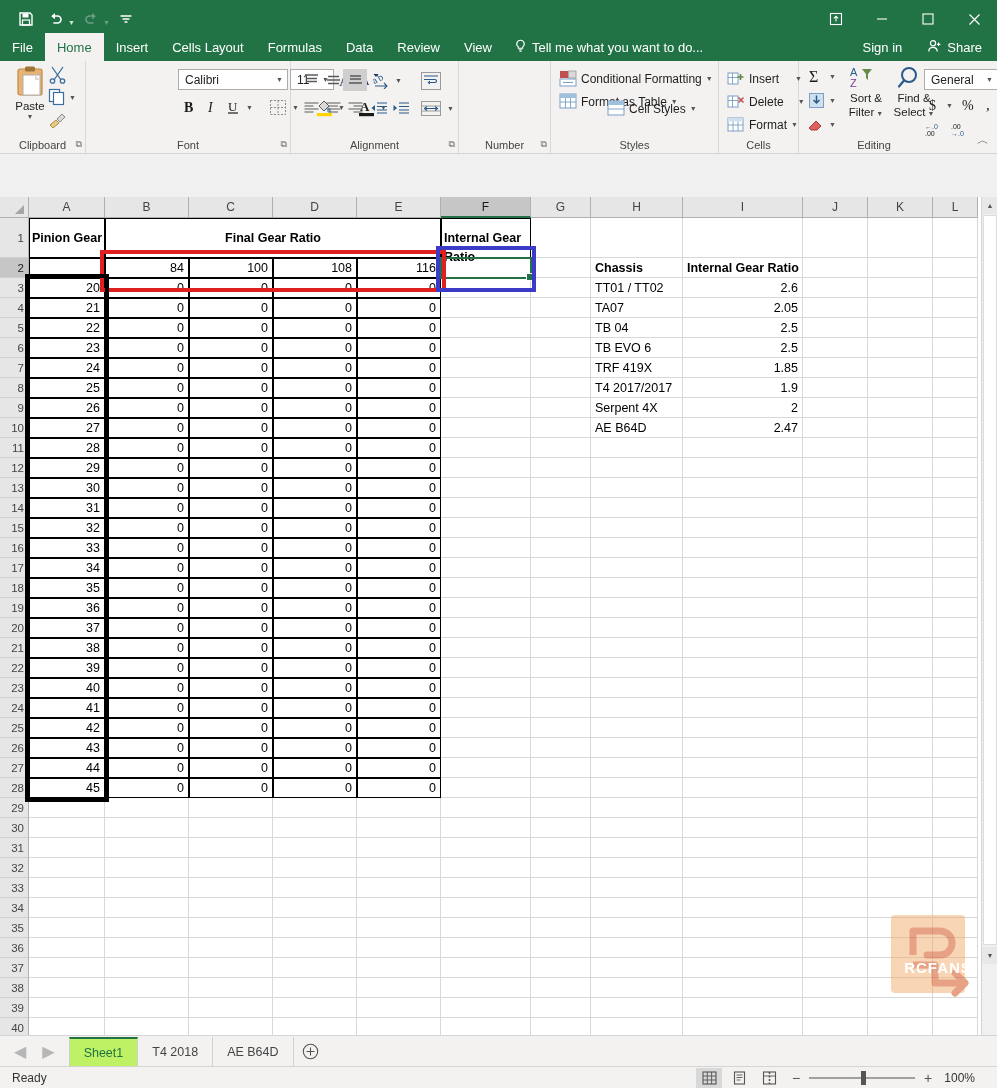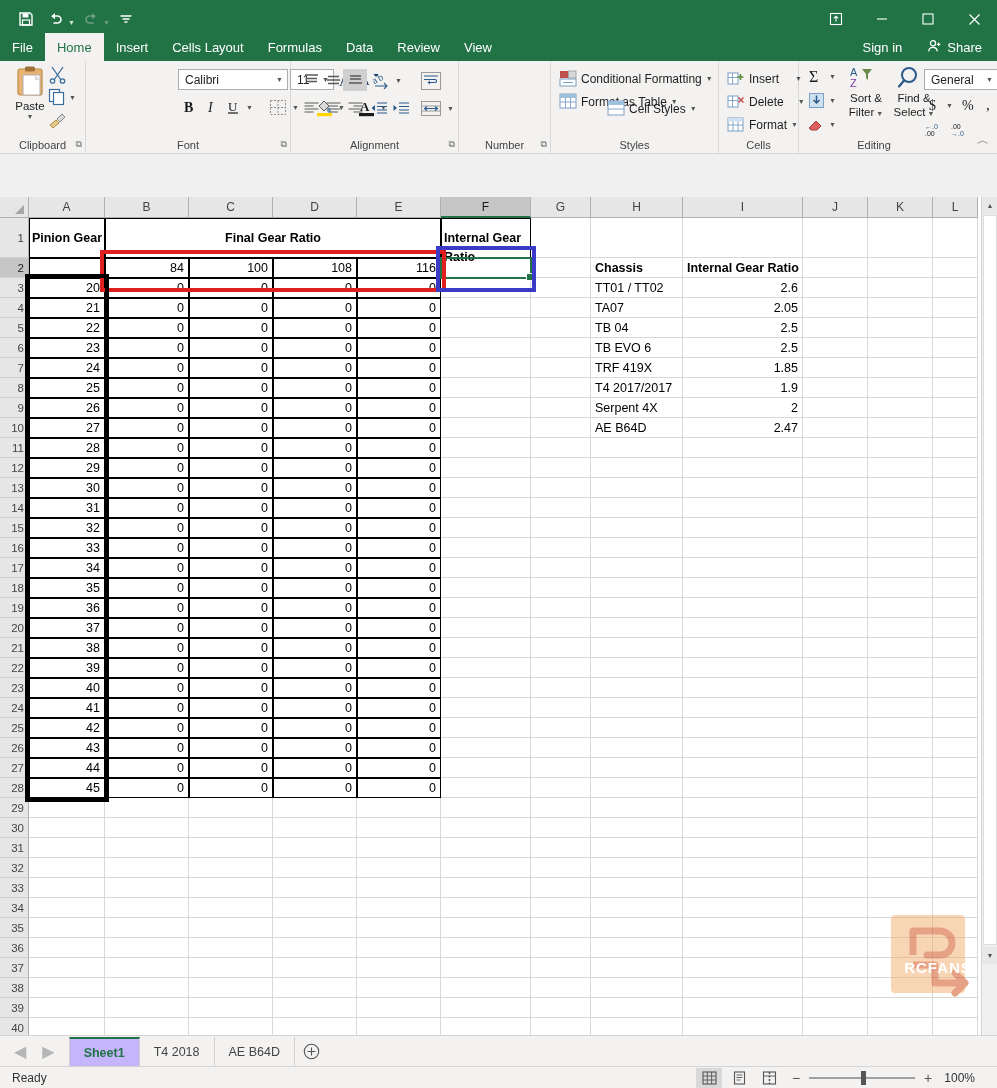--- a/index.html
+++ b/index.html
@@ -233,21 +233,21 @@
     position: absolute; left: 0; top: 1035px; width: 997px; height: 32px;
     background: #f3f2f1; border-top: 1px solid #d4d4d4;
     display: flex; align-items: center;
   }
   .nav-arrows { display: flex; align-items: center; gap: 16px; padding: 0 14px; color: #b6b6b6; }
   .stab {
     height: 30px; padding: 0 14px; display: flex; align-items: center;
     font-size: 12.5px; color: #444; border-right: 1px solid #d0d0d0;
   }
   .stab.active {
-    background: #c4b5fd; color: #217346; font-weight: bold;
+    background: #bef264; color: #217346; font-weight: normal;
     border-top: 2px solid #217346; border-right: 1px solid #d0d0d0; border-left: 1px solid #d0d0d0;
   }
   .addsheet {
     width: 34px; height: 30px; display: flex; align-items: center; justify-content: center;
     color: #444;
   }
 
   
   .statusbar {
     position: absolute; left: 0; top: 1066px; width: 997px; height: 22px;
@@ -335,20 +335,29 @@
 
   <div class="tabstrip">
     <div class="rtab">File</div>
     <div class="rtab active">Home</div>
     <div class="rtab">Insert</div>
     <div class="rtab">Cells Layout</div>
     <div class="rtab">Formulas</div>
     <div class="rtab">Data</div>
     <div class="rtab">Review</div>
     <div class="rtab">View</div>
+    <div class="tellme">
+      <span>
+        <svg width="13" height="14" viewBox="0 0 13 14">
+            <path d="M6.5 1.2a3.7 3.7 0 00-2.2 6.7v1.4h4.4V7.9A3.7 3.7 0 006.5 1.2z" fill="none" stroke="#fff" stroke-width="1.1"></path>
+            <path d="M4.9 10.7h3.2M5.4 12.3h2.2" stroke="#fff" stroke-width="1.1"></path>
+          </svg>
+      </span>
+      <span>Tell me what you want to do...</span>
+    </div>
     <div class="signin-area">
       <div class="signin">Sign in</div>
       <div class="share-btn">
         <span>
           <svg width="15" height="14" viewBox="0 0 15 14">
               <circle cx="6" cy="4.2" r="2.6" fill="none" stroke="#fff" stroke-width="1.2"></circle>
               <path d="M1.8 12.4c0-2.4 1.9-4 4.2-4s4.2 1.6 4.2 4" fill="none" stroke="#fff" stroke-width="1.2"></path>
               <path d="M11.6 3.6v3.4M9.9 5.3h3.4" stroke="#fff" stroke-width="1.2"></path>
             </svg>
         </span>

